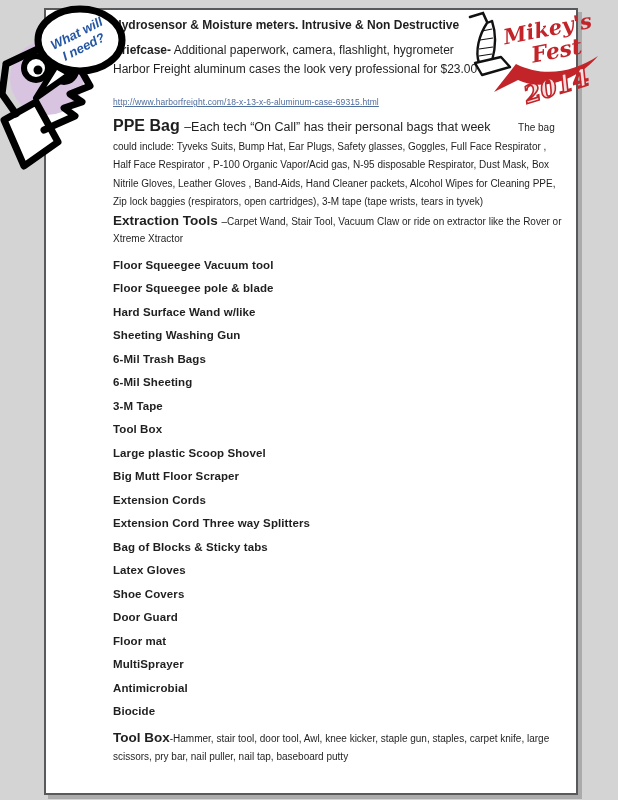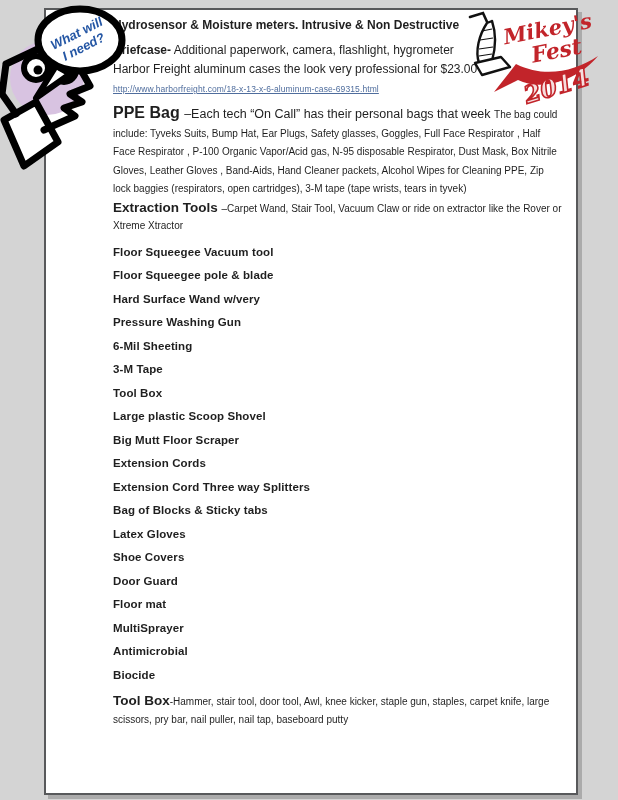--- a/index.html
+++ b/index.html
@@ -18,29 +18,29 @@
     border:2px solid #58595b;
     box-shadow:4px 4px 0 #ababab;
   }
   .content{
     position:absolute;left:0;top:0;right:0;bottom:0;
     padding:4px 14px 0 67px;
   }
   .h-bold{font-weight:bold;font-size:12px;line-height:16px;margin-top:3px;}
   .para2{margin-top:8px;font-size:12px;line-height:18.5px;}
   .para2 .lbl{font-weight:bold;}
-  .link-line{margin-top:0;}
+  .link-line{margin-top:13px;}
   .doc-link{
     font-size:8.5px;color:#4f6d9d;text-decoration:underline;
     letter-spacing:0.1px;
   }
   .runpara{margin-top:8px;line-height:18.5px;font-size:10px;}
   .runpara .big-lbl{font-weight:bold;font-size:16px;}
   .runpara .lead{font-size:12.5px;}
-  .runpara .detail{font-size:10px;}
+  .runpara .detail{font-size:10px;margin-left:24px;}
   .sect{line-height:17px;font-size:10px;}
   .sect .big-lbl{font-weight:bold;font-size:13.5px;}
   .equip-list{margin-top:12px;}
   .item{
     font-weight:bold;font-size:11.5px;line-height:12px;
     margin-bottom:11.5px;letter-spacing:0.1px;
   }
   .tail-para{margin-top:6px;line-height:18px;font-size:10px;}
   .tail-para .big-lbl{font-weight:bold;font-size:13.5px;}
   .thinker{position:absolute;left:0;top:0;width:140px;height:178px;z-index:5;}
@@ -65,22 +65,23 @@
         <a class="doc-link" href="#">http://www.harborfreight.com/18-x-13-x-6-aluminum-case-69315.html</a>
       </div>
 
       <div class="runpara"><span class="big-lbl">PPE Bag </span><span class="lead">–Each tech “On Call” has their personal bags that week </span><span class="detail">The bag could include: Tyveks Suits, Bump Hat,  Ear Plugs, Safety glasses,  Goggles, Full Face Respirator , Half Face Respirator , P-100 Organic Vapor/Acid gas, N-95 disposable Respirator,  Dust Mask, Box Nitrile Gloves, Leather Gloves , Band-Aids, Hand Cleaner packets,  Alcohol Wipes for Cleaning PPE, Zip lock baggies (respirators, open cartridges), 3-M tape (tape wrists, tears in tyvek)</span></div>
 
       <div class="sect"><span class="big-lbl">Extraction Tools </span><span>–Carpet Wand, Stair Tool, Vacuum Claw or ride on extractor like the Rover or Xtreme Xtractor</span></div>
 
       <div class="equip-list">
         <div class="item">Floor Squeegee Vacuum tool</div>
         <div class="item">Floor Squeegee pole &amp; blade</div>
-        <div class="item">Hard Surface Wand w/very</div>
-        <div class="item">Pressure Washing Gun</div>
+        <div class="item">Hard Surface Wand w/like</div>
+        <div class="item">Sheeting Washing Gun</div>
+        <div class="item">6-Mil Trash Bags</div>
         <div class="item">6-Mil Sheeting</div>
         <div class="item">3-M Tape</div>
         <div class="item">Tool Box</div>
         <div class="item">Large plastic Scoop Shovel</div>
         <div class="item">Big Mutt Floor Scraper</div>
         <div class="item">Extension Cords</div>
         <div class="item">Extension Cord Three way Splitters</div>
         <div class="item">Bag of Blocks &amp; Sticky tabs</div>
         <div class="item">Latex Gloves</div>
         <div class="item">Shoe Covers</div>

